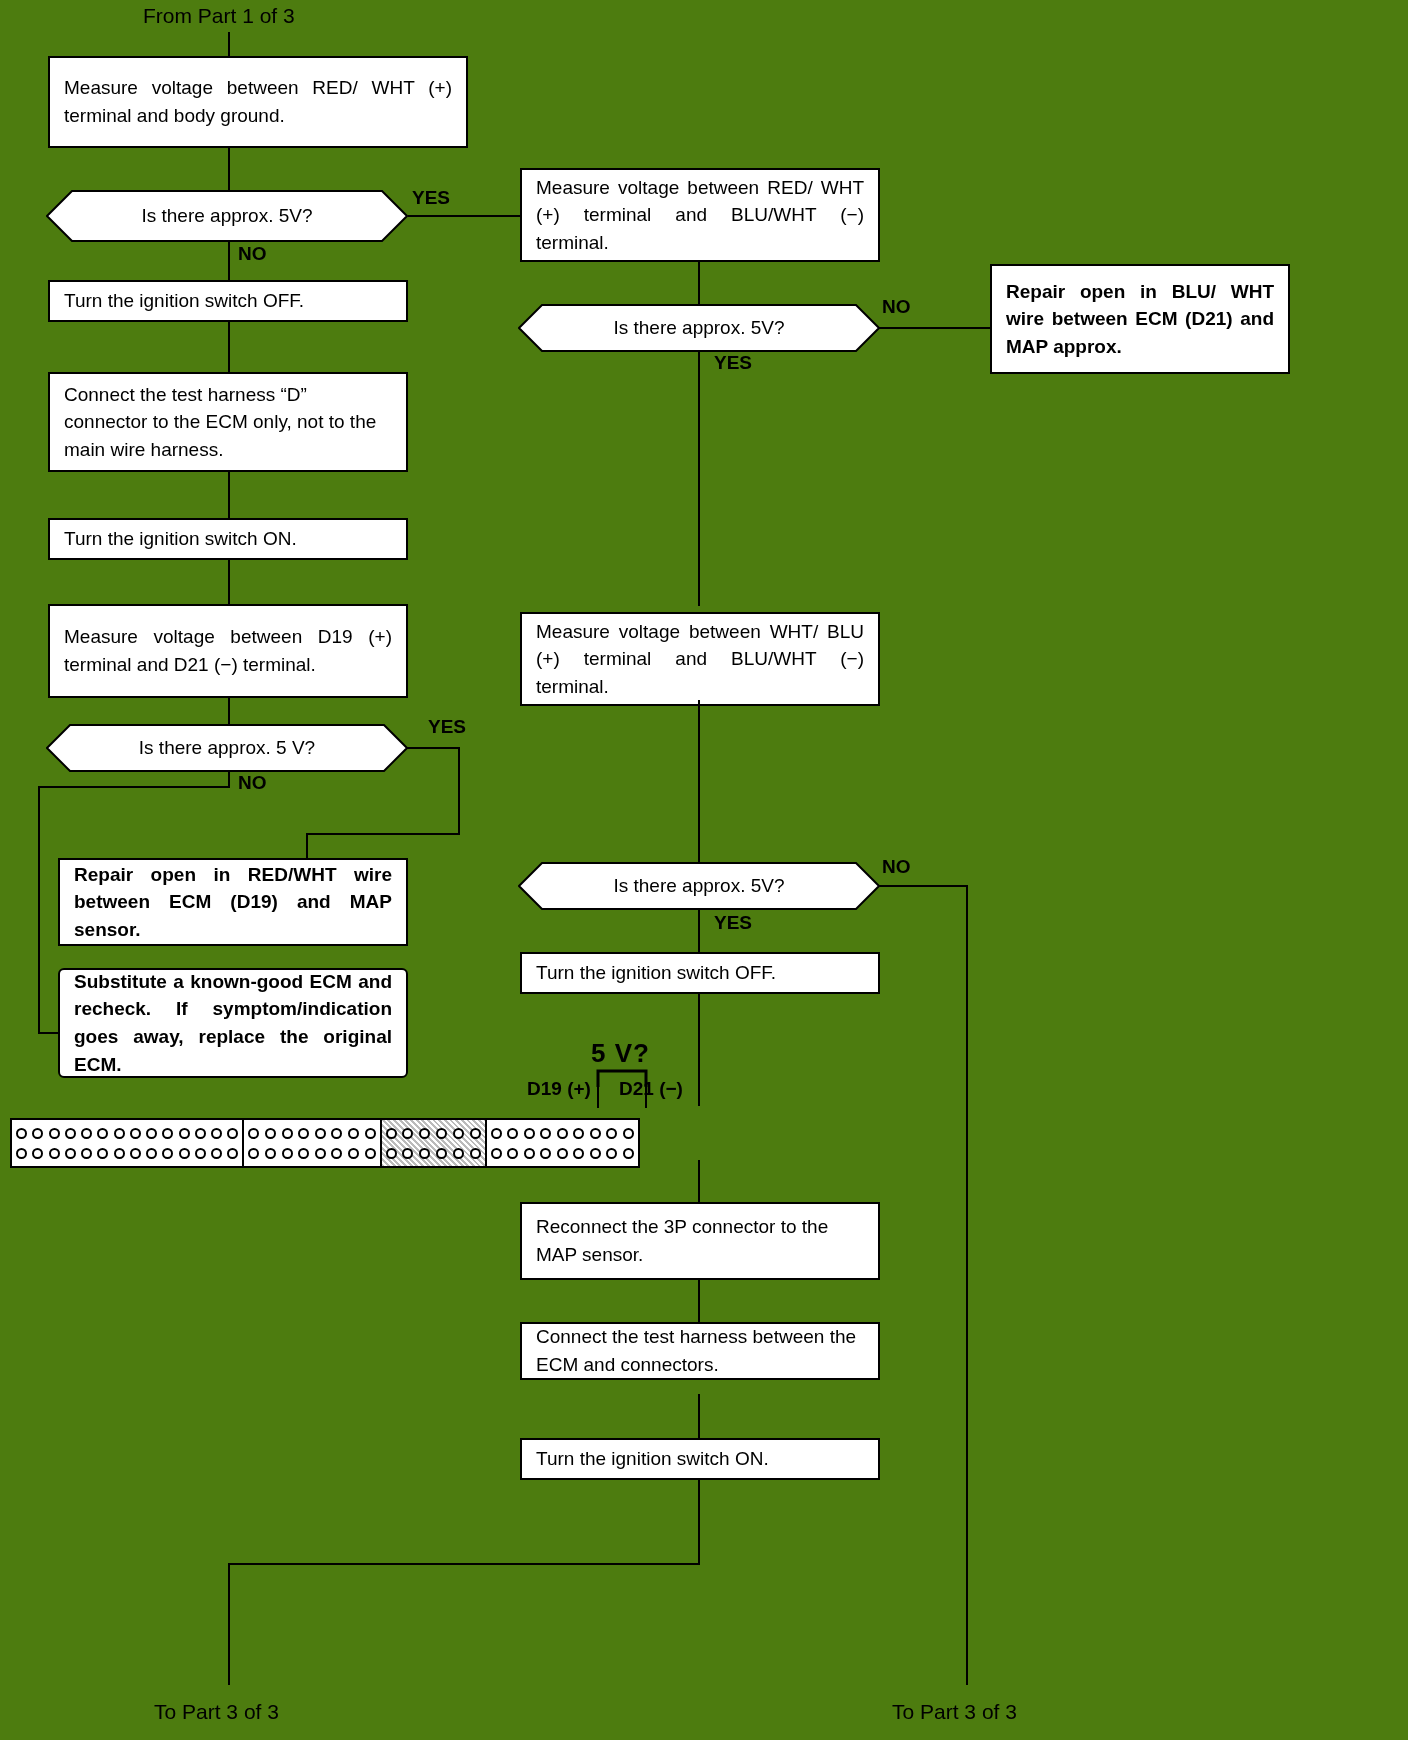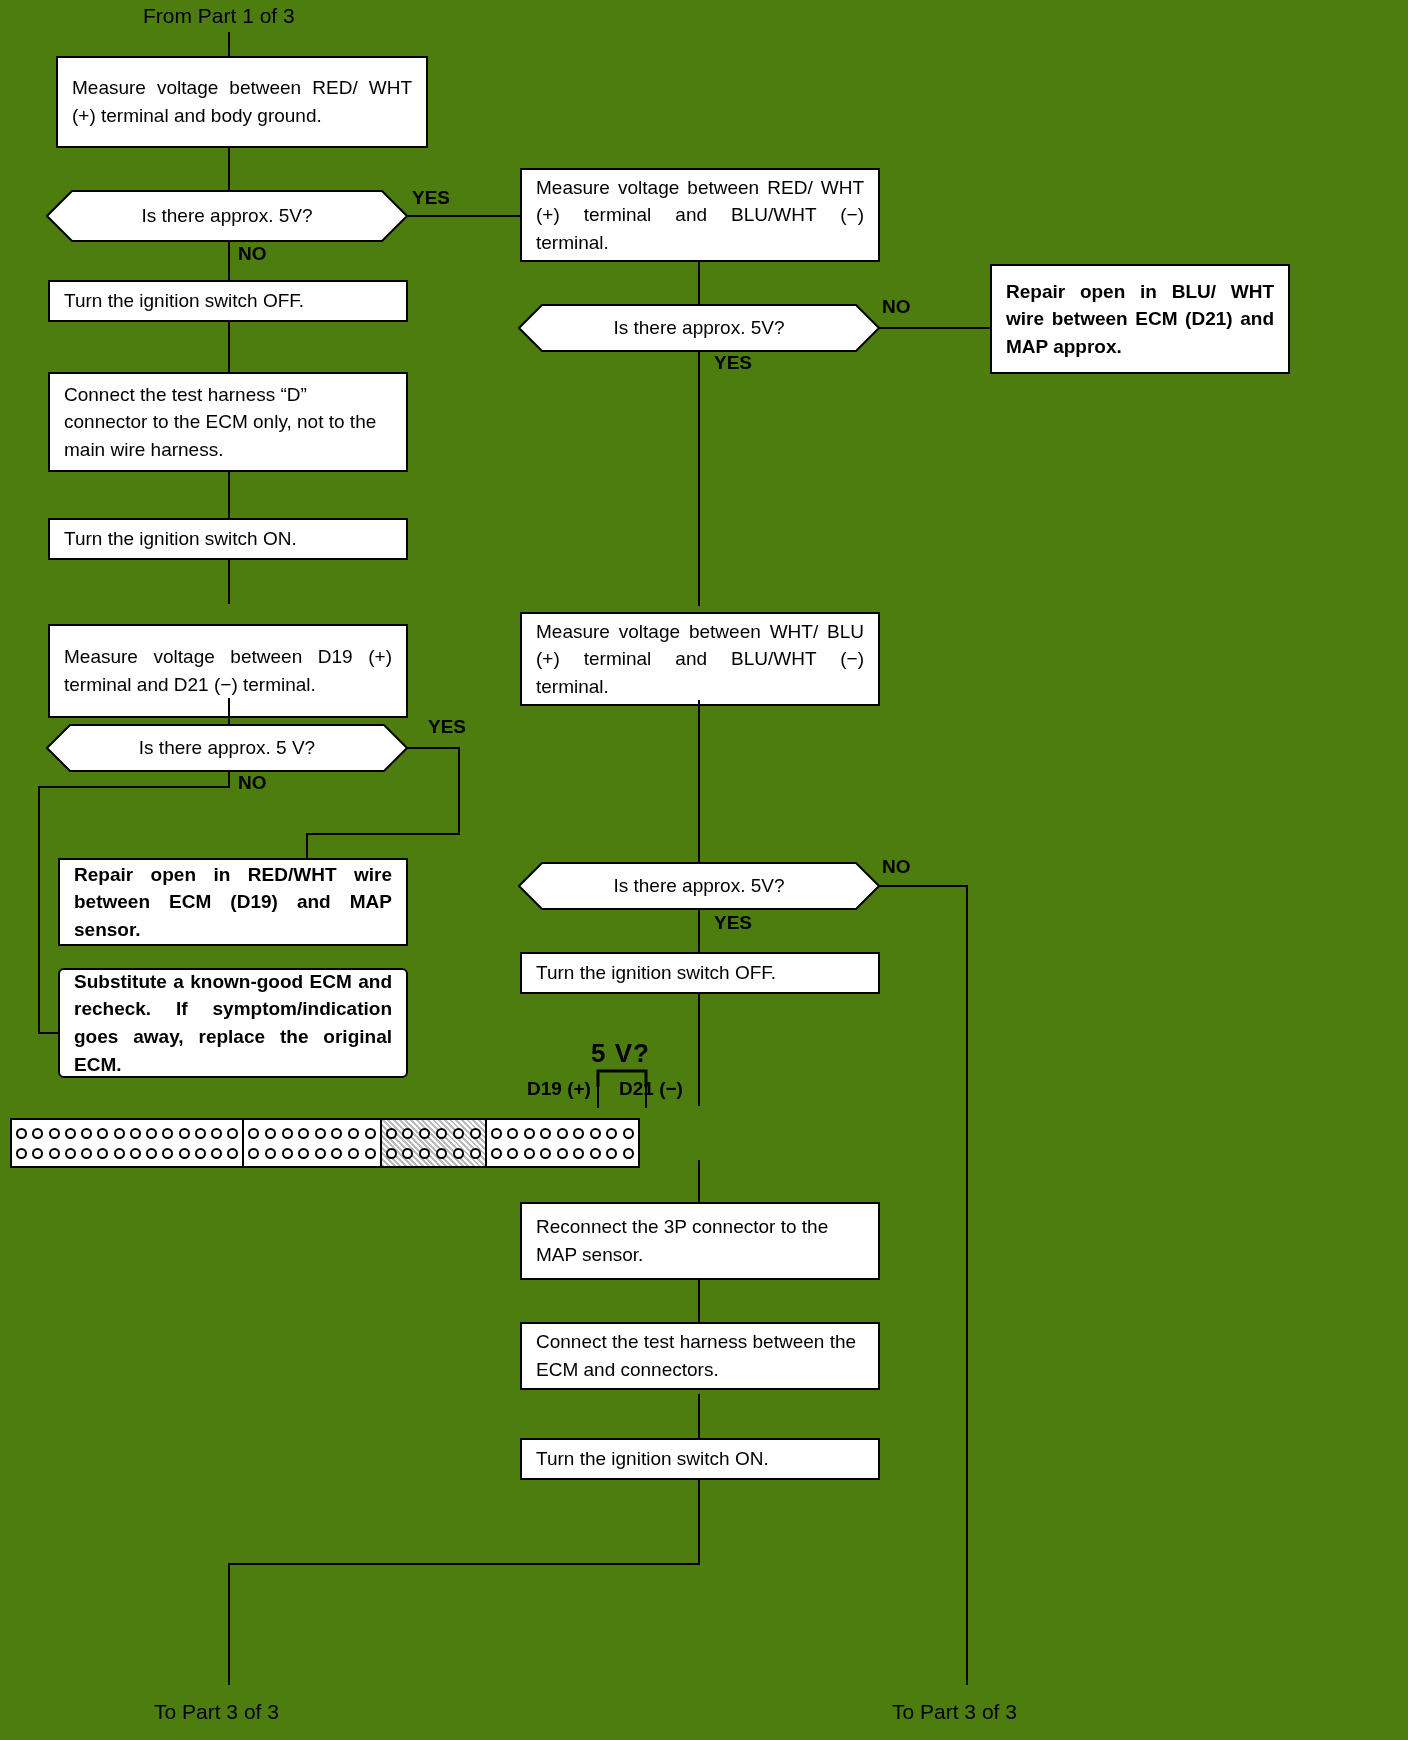--- a/index.html
+++ b/index.html
@@ -39,21 +39,21 @@
   .brk svg{display:block;}
 </style>
 </head>
 <body>
 
 <div id="sheet">
 
   <div class="plain" style="left:143px;top:4px;font-size:21px;">From Part 1 of 3</div>
   <div class="ln lnv" style="left:228px;top:32px;height:24px;"></div>
 
-  <div class="box justify" style="left:56px;top:56px;width:372px;height:92px;">
+  <div class="box justify" style="left:48px;top:56px;width:420px;height:92px;">
     <span class="txt">Measure voltage between RED/ WHT (+) terminal and body ground.</span>
   </div>
 
   <div class="ln lnv" style="left:228px;top:148px;height:42px;"></div>
 
   <div class="dec" style="left:46px;top:190px;width:362px;height:52px;">
     <svg viewBox="0 0 362 52" preserveAspectRatio="none">
       <polygon points="26,1 336,1 361,26 336,51 26,51 1,26" fill="#fff" stroke="#000" stroke-width="2"></polygon>
     </svg>
     <span class="lbl">Is there approx. 5V?</span>
@@ -76,21 +76,21 @@
   </div>
 
   <div class="ln lnv" style="left:228px;top:472px;height:46px;"></div>
 
   <div class="box" style="left:48px;top:518px;width:360px;height:42px;">
     <span class="txt">Turn the ignition switch ON.</span>
   </div>
 
   <div class="ln lnv" style="left:228px;top:560px;height:44px;"></div>
 
-  <div class="box justify" style="left:48px;top:604px;width:360px;height:94px;margin-top:20px;">
+  <div class="box justify" style="left:48px;top:604px;width:360px;height:94px;">
     <span class="txt">Measure voltage between D19 (+) terminal and D21 (−) terminal.</span>
   </div>
 
   <div class="ln lnv" style="left:228px;top:698px;height:26px;"></div>
 
   <div class="dec" style="left:46px;top:724px;width:362px;height:48px;">
     <svg viewBox="0 0 362 48" preserveAspectRatio="none">
       <polygon points="24,1 338,1 361,24 338,47 24,47 1,24" fill="#fff" stroke="#000" stroke-width="2"></polygon>
     </svg>
     <span class="lbl">Is there approx. 5 V?</span>
@@ -276,21 +276,21 @@
         </div>
       </div>
     </div>
 
   <div class="box" style="left:520px;top:1202px;width:360px;height:78px;">
     <span class="txt">Reconnect the 3P connector to the MAP sensor.</span>
   </div>
 
   <div class="ln lnv" style="left:698px;top:1280px;height:42px;"></div>
 
-  <div class="box" style="left:520px;top:1322px;width:360px;height:68px;">
+  <div class="box" style="left:520px;top:1322px;width:360px;height:58px;">
     <span class="txt">Connect the test harness between the ECM and connectors.</span>
   </div>
 
   <div class="ln lnv" style="left:698px;top:1394px;height:44px;"></div>
 
   <div class="box" style="left:520px;top:1438px;width:360px;height:42px;">
     <span class="txt">Turn the ignition switch ON.</span>
   </div>
 
   <div class="ln lnv" style="left:698px;top:1480px;height:85px;"></div>

